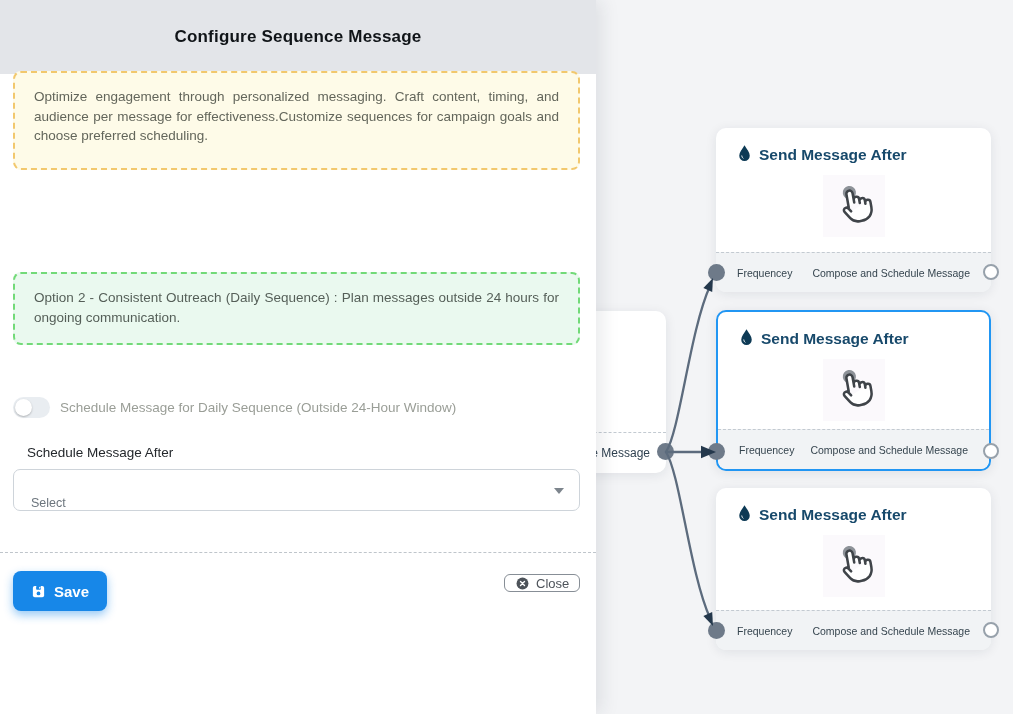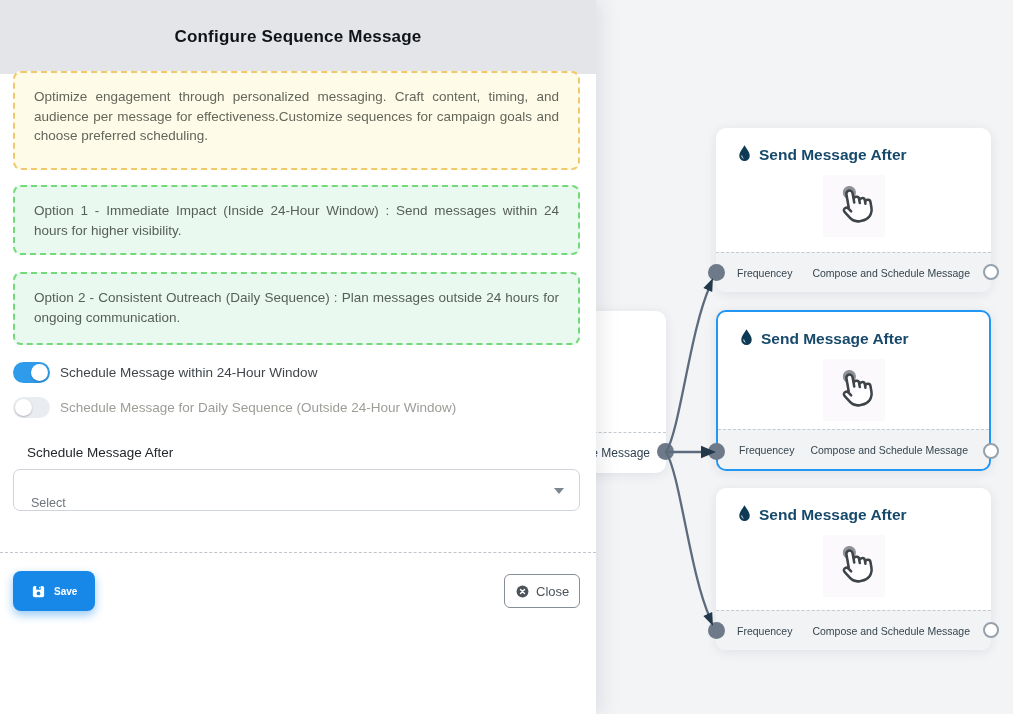--- a/index.html
+++ b/index.html
@@ -50,24 +50,24 @@
   .tlabel1{font-size:13.5px;color:#40464c;}
   .tlabel2{font-size:13.5px;color:#9a9e97;}
   .sched-label{position:absolute;left:27px;top:445px;font-size:13.5px;color:#24282c;}
   .select{position:absolute;left:13px;top:469px;width:567px;height:42px;border:1px solid #ced4da;
           border-radius:7px;background:#fff;display:flex;align-items:flex-end;padding-left:17px;
           box-sizing:border-box;color:#6c757d;font-size:12.5px;cursor:pointer;}
   .caret{position:absolute;right:15px;top:18px;width:0;height:0;border-left:5px solid transparent;
          border-right:5px solid transparent;border-top:6px solid #7d858d;}
   .hr-dash{position:absolute;left:0;top:552px;width:596px;border-top:1.5px dashed #bfc5cb;}
   .save-btn{position:absolute;left:13px;top:571px;height:40px;padding:0 18px;background:#1787e8;
-            border:none;border-radius:8px;color:#fff;font-weight:700;font-size:10px;display:flex;
+            border:none;border-radius:8px;color:#fff;font-weight:700;font-size:15px;display:flex;
             align-items:center;gap:8px;box-shadow:0 4px 10px rgba(23,135,232,.45);cursor:pointer;
             font-family:inherit;}
-  .close-btn{position:absolute;left:504px;top:574px;height:34px;padding:0 10px;background:#fff;
+  .close-btn{position:absolute;left:504px;top:574px;height:18px;padding:0 10px;background:#fff;
              border:1px solid #878e96;border-radius:6px;color:#4d535a;font-size:13px;display:flex;
              align-items:center;gap:6px;cursor:pointer;font-family:inherit;}
 </style>
 </head>
 <body>
 
 <div id="app">
 
   <div class="src-node">
     <div class="src-footer">ce Message</div>
@@ -159,29 +159,22 @@
   <div class="handle open" style="left:983px;top:264px;"></div>
   <div class="handle open" style="left:983px;top:443px;"></div>
   <div class="handle open" style="left:983px;top:622px;"></div>
 
   <div class="modal">
     <div class="modal-header">
       <span class="modal-title">Configure Sequence Message</span>
     </div>
 
     <div class="box warn">Optimize engagement through personalized messaging. Craft content, timing, and audience per message for effectiveness.Customize sequences for campaign goals and choose preferred scheduling.</div>
-    <div class="box opt opt1">Option 1 - Immediate Impact (Inside 24-Hour Window) : Send messages within 24 hours for higher visibility.</div>
     <div class="box opt opt2">Option 2 - Consistent Outreach (Daily Sequence) : Plan messages outside 24 hours for ongoing communication.</div>
 
-    <div class="trow trow1">
-      <div class="switch on">
-          <div class="knob"></div>
-        </div>
-      <span class="tlabel1">Schedule Message within 24-Hour Window</span>
-    </div>
     <div class="trow trow2">
       <div class="switch off">
           <div class="knob"></div>
         </div>
       <span class="tlabel2">Schedule Message for Daily Sequence (Outside 24-Hour Window)</span>
     </div>
 
     <div class="sched-label">Schedule Message After</div>
     <div class="select">
       <span>Select</span>

